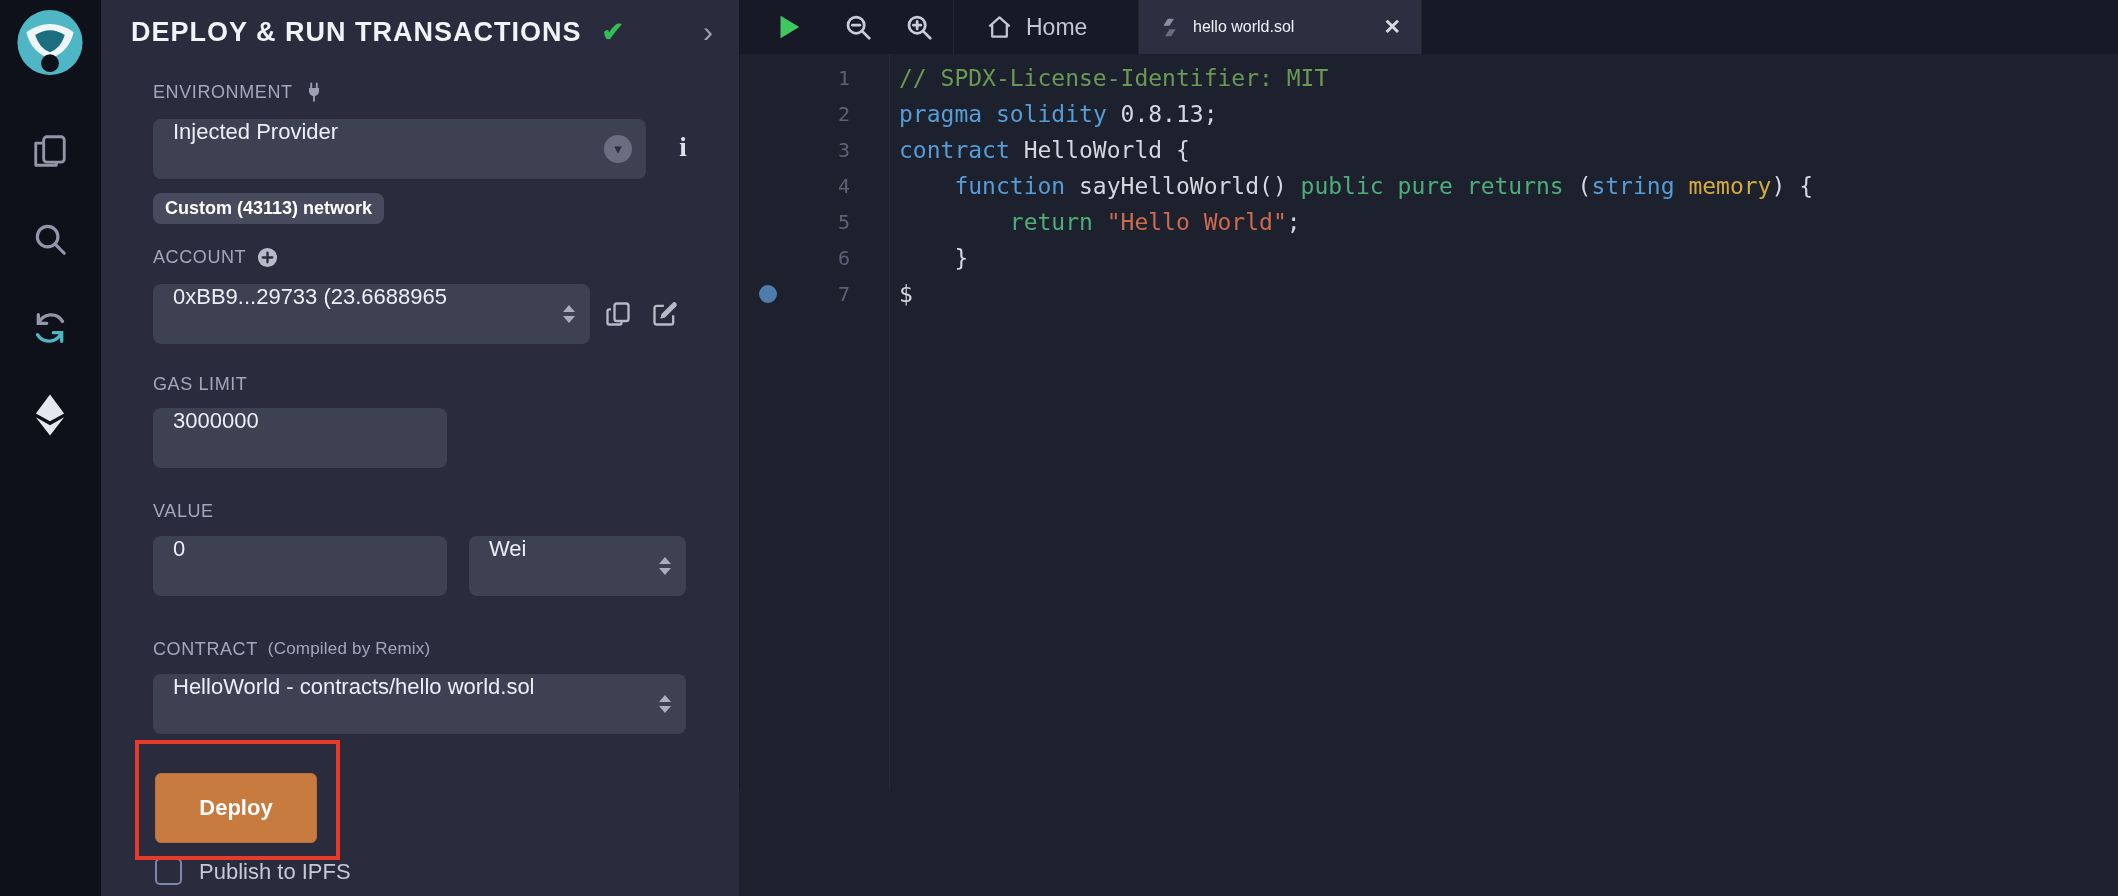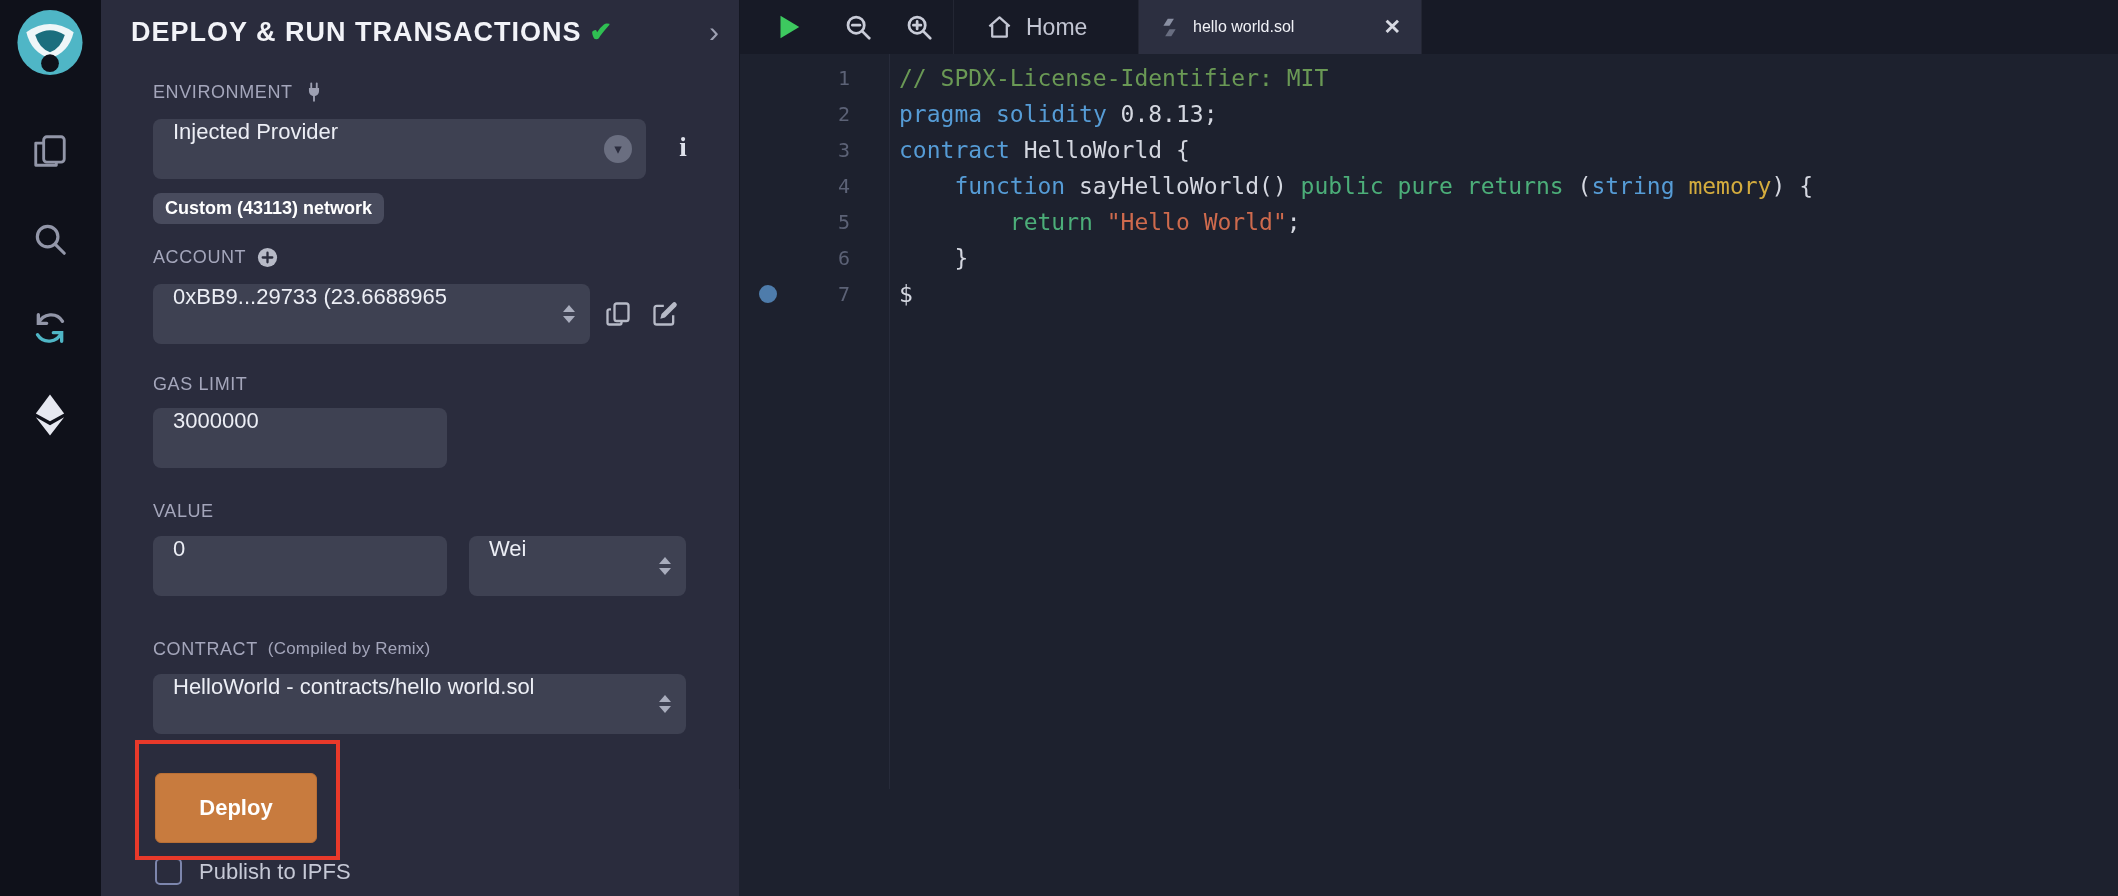--- a/index.html
+++ b/index.html
@@ -10,22 +10,22 @@
   
   .activity-bar { position:absolute; left:0; top:0; width:101px; height:896px;
                   background:#0f111a; z-index:3; }
   .logo { position:absolute; left:13px; top:7px; width:74px; height:74px; cursor:pointer; }
   .ab-icon { position:absolute; left:28px; width:44px; height:44px; background:none; border:none;
              display:flex; align-items:center; justify-content:center; cursor:pointer; }
 
   
   .panel { position:absolute; left:101px; top:0; width:638px; height:896px;
            background:#2a2c3d; z-index:2; }
-  .panel-header { position:absolute; left:30px; top:12px; right:20px; height:40px;
-                  display:flex; align-items:center; gap:8px; }
+  .panel-header { position:absolute; left:30px; top:12px; right:26px; height:40px;
+                  display:flex; align-items:center; gap:20px; }
   .panel-title { color:#f2f3f8; font-size:27px; font-weight:600; letter-spacing:1px; white-space:nowrap; }
   .check { color:#2fbf52; font-size:27px; font-weight:700; }
   .header-chev { position:absolute; right:0; top:0; color:#9da0b2; font-size:30px; line-height:40px; cursor:pointer; }
 
   .lbl { position:absolute; left:52px; height:24px; display:flex; align-items:center; gap:10px;
          color:#a4a6bb; font-size:18px; letter-spacing:0.6px; white-space:nowrap; }
   .lbl .note { font-size:17px; letter-spacing:0.2px; }
 
   .field { position:absolute; left:52px; height:60px; background:#3e4152; border-radius:8px;
            display:flex; align-items:flex-start; padding:0 44px 0 20px; color:#eceef5; font-size:22px;

